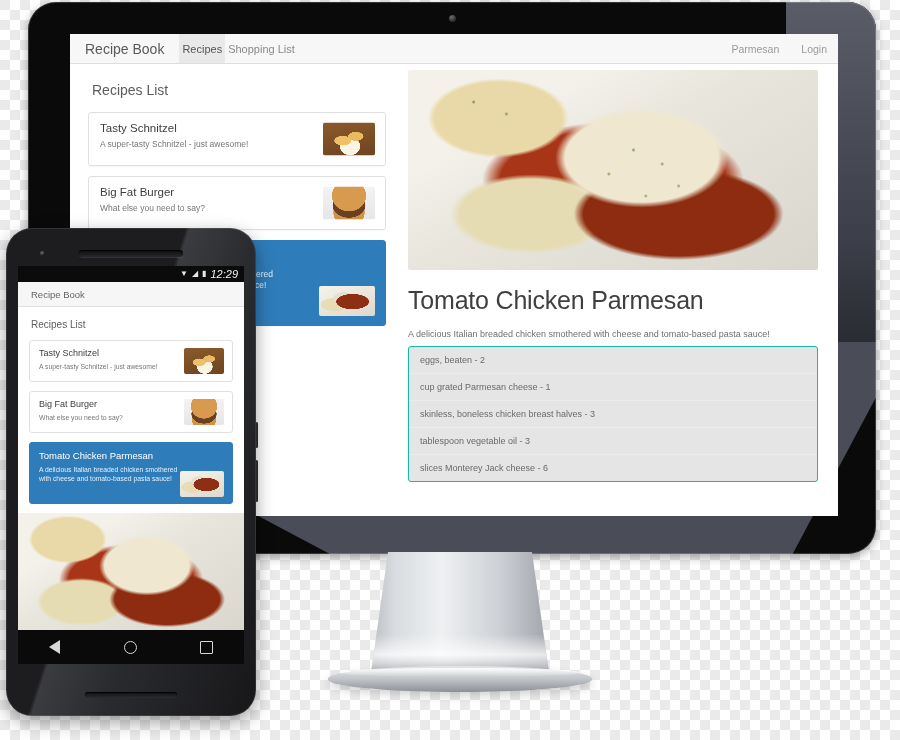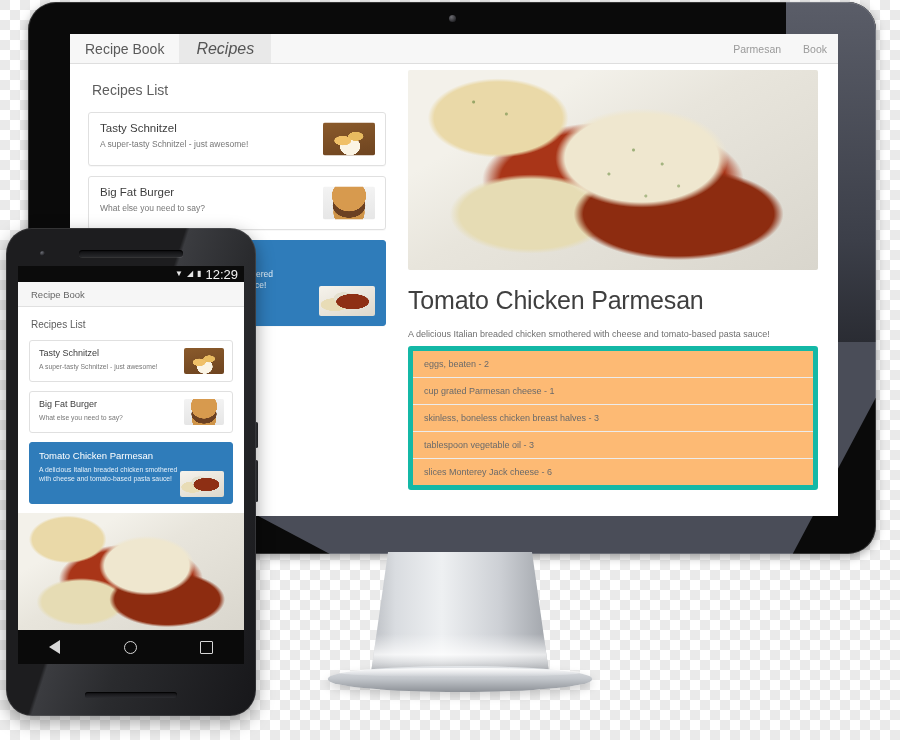--- a/index.html
+++ b/index.html
@@ -49,22 +49,22 @@
   
   .appbar{
     height:30px; background:#f7f7f7; border-bottom:1px solid #dedede;
     display:flex; align-items:stretch;
   }
   .brand{
     display:flex; align-items:center; padding:0 15px;
     font-size:14px; color:#5a5a5a; white-space:nowrap;
   }
   .navtab{
-    display:flex; align-items:center; padding:0 17px;
-    font-size:16px; color:#8a8a8a; white-space:nowrap;font-style:italic;
+    display:flex; align-items:center; padding:0 3px;
+    font-size:11px; color:#8a8a8a; white-space:nowrap;
   }
   .navtab.active{ background:#e9e9e9; color:#555; }
   .navspacer{ flex:1; }
   .navright{
     display:flex; align-items:center; padding:0 11px;
     font-size:10.5px; color:#9a9a9a; white-space:nowrap;
   }
 
   .appbody{ display:flex; height:452px; }
   .col-left{ width:330px; padding:16px 14px 0 18px; }
@@ -124,21 +124,21 @@
       radial-gradient(circle at 55% 40%,rgba(90,130,50,.55) 0 1px,transparent 2px),
       radial-gradient(circle at 62% 47%,rgba(90,130,50,.5) 0 1px,transparent 2px),
       radial-gradient(circle at 49% 52%,rgba(90,130,50,.5) 0 1px,transparent 2px),
       radial-gradient(circle at 66% 58%,rgba(90,130,50,.45) 0 1px,transparent 2px),
       radial-gradient(circle at 58% 63%,rgba(90,130,50,.45) 0 1px,transparent 2px),
       radial-gradient(circle at 16% 16%,rgba(70,115,40,.5) 0 1px,transparent 2px),
       radial-gradient(circle at 24% 22%,rgba(70,115,40,.45) 0 1px,transparent 2px);
   }
   .recipe-title{ font-size:25px; color:#3f3f3f; font-weight:400; margin:16px 0 14px; letter-spacing:-.2px; }
   .recipe-desc{ font-size:9px; color:#6f6f6f; margin-bottom:7px; }
-  .ing-list{ border:5px solid #14b8a6; border-radius:3px; overflow:hidden; background:#fdba74; }
+  .ing-list{ border:1px solid #14b8a6; border-radius:3px; overflow:hidden; background:#e5e5e5; }
   .ing{ padding:8px 11px; font-size:9px; color:#6a6a6a; border-bottom:1px solid #ececec; }
   .ing:last-child{ border-bottom:none; }
 
   
   .stand-neck{
     position:absolute; left:370px; top:552px; width:180px; height:128px;
     background:linear-gradient(90deg,#b9bcc1 0%,#d9dce0 14%,#eef0f2 40%,#cdd0d5 72%,#9fa3a9 100%);
     clip-path:polygon(10% 0%, 90% 0%, 100% 100%, 0% 100%);
     z-index:1;
   }
@@ -190,21 +190,21 @@
   }
   .ph-screen{
     position:absolute; left:12px; top:38px; width:226px; height:398px;
     background:#fff; overflow:hidden;
   }
   .ph-status{
     height:16px; background:#0b0b0b; display:flex; align-items:center;
     justify-content:flex-end; gap:4px; padding:0 6px;
   }
   .ph-status .sicon{ font-size:8px; color:#e6e6e6; line-height:1; }
-  .ph-status .stime{ font-size:13px; color:#f2f2f2; }
+  .ph-status .stime{ font-size:11px; color:#f2f2f2;font-style:italic; }
   .ph-appbar{
     height:25px; background:#f6f6f6; border-bottom:1px solid #e0e0e0;
     display:flex; align-items:center; padding:0 13px;
     font-size:9.5px; color:#666;
   }
   .ph-content{ padding:12px 11px 0; }
   .ph-section-title{ font-size:10px; color:#5d5d5d; margin:0 0 10px 2px; }
   .ph-card{
     border:1px solid #e0e0e0; border-radius:3px; background:#fff;
     margin-bottom:9px; padding:7px 9px 8px; position:relative; min-height:42px;
@@ -254,23 +254,24 @@
   <div class="mon-bezel">
     <div class="mon-gloss"></div>
     <div class="mon-gloss2"></div>
     <div class="camera"></div>
 
     <div class="screen">
 
       <div class="appbar">
         <div class="brand">Recipe Book</div>
         <div class="navtab active">Recipes</div>
+        <div class="navtab">Shopping List</div>
         <div class="navspacer"></div>
         <div class="navright">Parmesan</div>
-        <div class="navright">Book</div>
+        <div class="navright">Login</div>
       </div>
 
       <div class="appbody">
 
         <div class="col-left">
           <div class="section-title">Recipes List</div>
 
           <div class="rcard">
             <div class="rtitle">Tasty Schnitzel</div>
             <div class="rdesc">A super-tasty Schnitzel - just awesome!</div>

